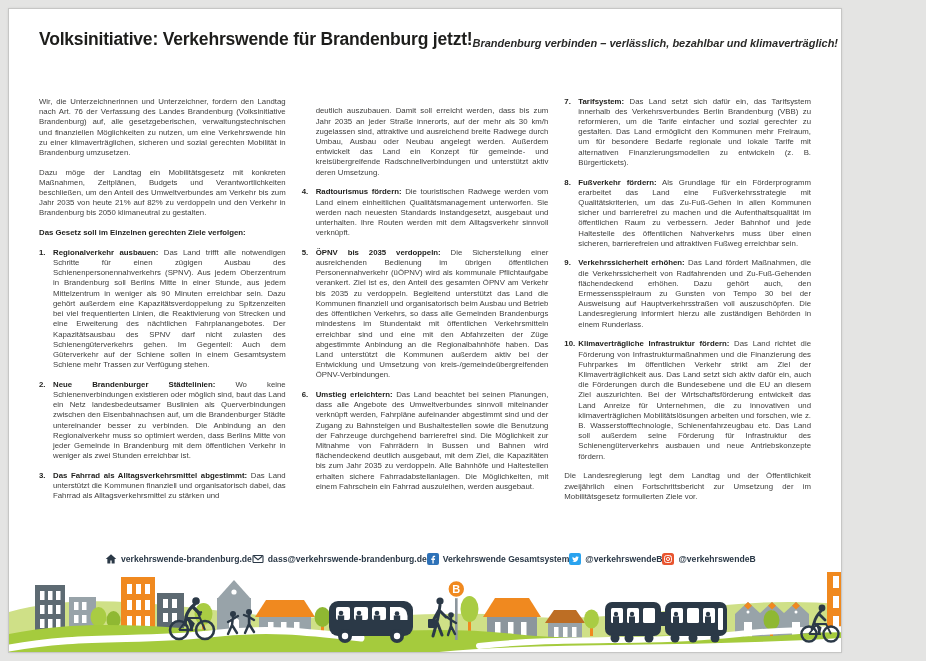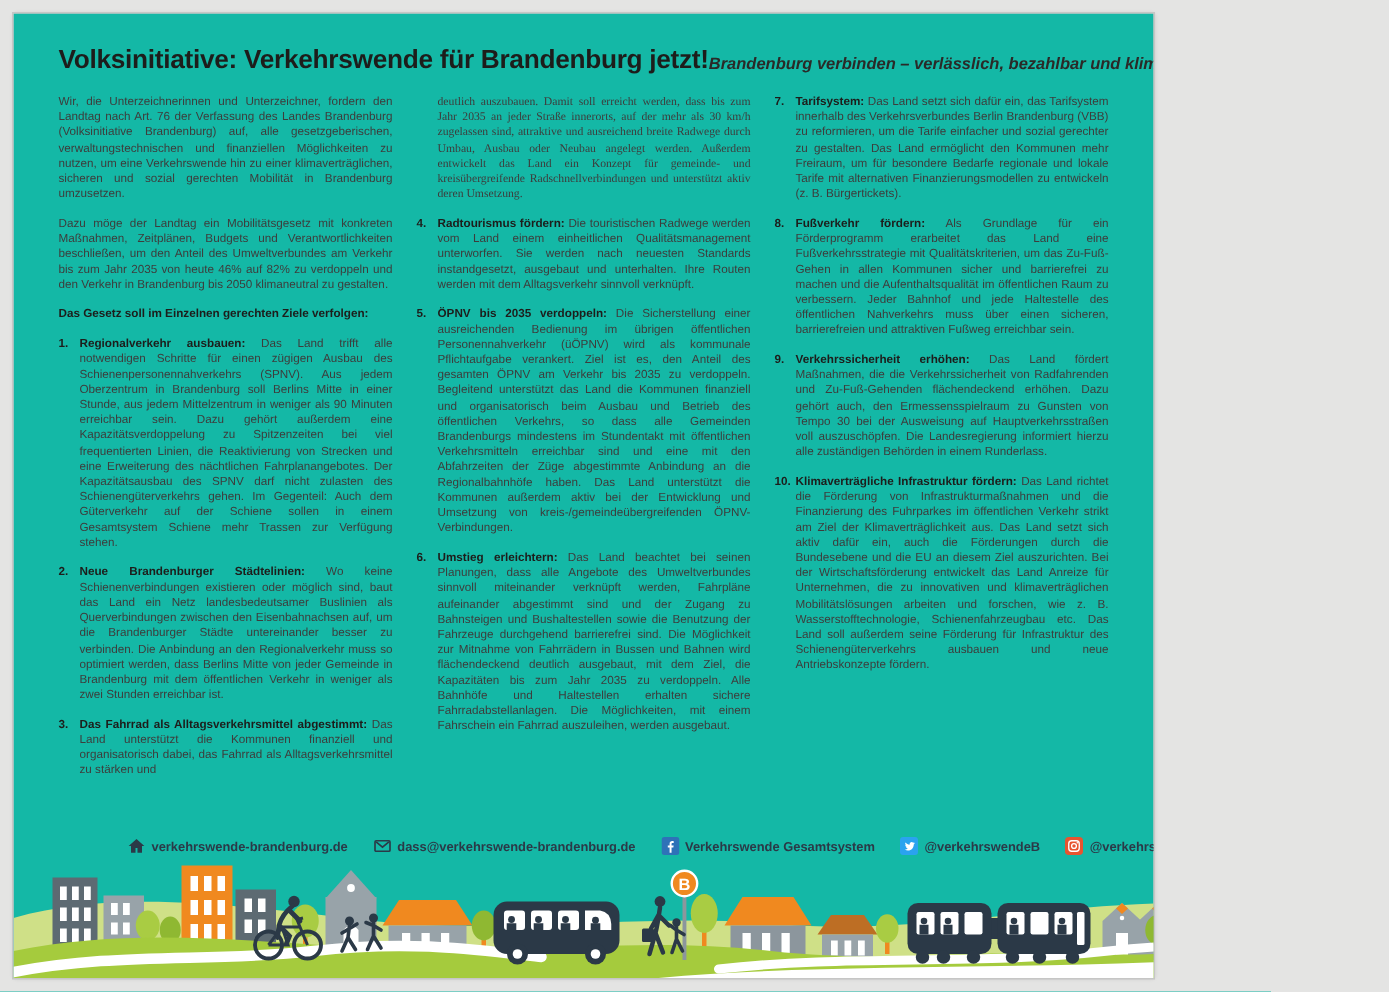--- a/index.html
+++ b/index.html
@@ -9,59 +9,59 @@
     font-family:"Liberation Sans", sans-serif;
     overflow:hidden;
   }
   .frame {
     box-sizing:border-box;
     width:926px; height:661px;
     padding:9px;
   }
   .page {
     position:relative;
-    width:760px; height:643px;
-    background:#14b8a6;
+    width:832px; height:643px;
+    background:#ffffff;
     outline:1px solid #c6c6c5;
     box-shadow:0 0 3px rgba(0,0,0,.18);
     color:#3d3d3c;
     overflow:hidden;
   }
   .header {
     display:flex; justify-content:space-between; align-items:flex-end;
     padding:20px 30px 0 30px;
   }
   .title {
     font-size:17.5px; font-weight:bold; color:#1d1d1b; letter-spacing:-0.2px;
     white-space:nowrap;
   }
   .subtitle {
     font-size:11px; font-style:italic; color:#2a2a28; font-weight:bold;
     white-space:nowrap; padding-bottom:1px;
   }
   .cols {
     display:flex; gap:16px;
     padding:13px 30px 0 30px;
-    height:482px; overflow:hidden;
+    height:482px; overflow:hidden;align-items:center;
   }
   .col {
     width:272px;
     font-size:7.8px; line-height:1.31;
     text-align:justify;
   }
   .blk { margin:0 0 9.5px 0; }
   .heading { font-weight:bold; color:#1d1d1b; }
   .item { position:relative; padding-left:14px; }
   .item .num { position:absolute; left:0; top:0; font-weight:bold; color:#1d1d1b; }
   .item strong, .col strong { color:#1d1d1b; }
-  .cont { padding-left:14px;font-family:Liberation Serif, serif; }
+  .cont { padding-left:14px; }
   .contact-bar {
     position:absolute; left:0; right:0; top:539px;
-    display:flex; align-items:flex-end; gap:17px;
-    padding-left:76px; height:22px;
+    display:flex; align-items:center; 
+    padding-left:96px; height:22px;
   }
   .contact { display:flex; align-items:center; gap:4px; }
   .cicon { display:flex; }
   .cicon svg { width:12px; height:12px; display:block; }
   .clabel { font-size:8.6px; font-weight:bold; color:#2b3947; white-space:nowrap; }
   .illu {
     position:absolute; left:0; right:0; bottom:0; height:80px;
   }
   .illu svg { display:block; width:906px; height:80px; }
 </style>
@@ -72,37 +72,38 @@
   <div class="page">
 
     <div class="header">
       <div class="title">Volksinitiative: Verkehrswende für Brandenburg jetzt!</div>
       <div class="subtitle">Brandenburg verbinden – verlässlich, bezahlbar und klimaverträglich!</div>
     </div>
 
     <div class="cols">
         <div class="col">
           <p class="blk para">Wir, die Unterzeichnerinnen und Unterzeichner, fordern den Landtag nach Art. 76 der Verfassung des Landes Brandenburg (Volksinitiative Brandenburg) auf, alle gesetzgeberischen, verwaltungstechnischen und finanziellen Möglichkeiten zu nutzen, um eine Verkehrswende hin zu einer klimaverträglichen, sicheren und sozial gerechten Mobilität in Brandenburg umzusetzen.</p>
-          <p class="blk para">Dazu möge der Landtag ein Mobilitätsgesetz mit konkreten Maßnahmen, Zeitplänen, Budgets und Verantwortlichkeiten beschließen, um den Anteil des Umweltverbundes am Verkehr bis zum Jahr 2035 von heute 46% auf 82% zu verdoppeln und den Verkehr in Brandenburg bis 2050 klimaneutral zu gestalten.</p>
+          <p class="blk para">Dazu möge der Landtag ein Mobilitätsgesetz mit konkreten Maßnahmen, Zeitplänen, Budgets und Verantwortlichkeiten beschließen, um den Anteil des Umweltverbundes am Verkehr bis zum Jahr 2035 von heute 21% auf 82% zu verdoppeln und den Verkehr in Brandenburg bis 2050 klimaneutral zu gestalten.</p>
           <p class="blk heading">Das Gesetz soll im Einzelnen gerechten Ziele verfolgen:</p>
           <div class="blk item"><span class="num">1.</span><strong>Regionalverkehr ausbauen:</strong> Das Land trifft alle notwendigen Schritte für einen zügigen Ausbau des Schienenpersonennahverkehrs (SPNV). Aus jedem Oberzentrum in Brandenburg soll Berlins Mitte in einer Stunde, aus jedem Mittelzentrum in weniger als 90 Minuten erreichbar sein. Dazu gehört außerdem eine Kapazitätsverdoppelung zu Spitzenzeiten bei viel frequentierten Linien, die Reaktivierung von Strecken und eine Erweiterung des nächtlichen Fahrplanangebotes. Der Kapazitätsausbau des SPNV darf nicht zulasten des Schienengüterverkehrs gehen. Im Gegenteil: Auch dem Güterverkehr auf der Schiene sollen in einem Gesamtsystem Schiene mehr Trassen zur Verfügung stehen.</div>
           <div class="blk item"><span class="num">2.</span><strong>Neue Brandenburger Städtelinien:</strong> Wo keine Schienenverbindungen existieren oder möglich sind, baut das Land ein Netz landesbedeutsamer Buslinien als Querverbindungen zwischen den Eisenbahnachsen auf, um die Brandenburger Städte untereinander besser zu verbinden. Die Anbindung an den Regionalverkehr muss so optimiert werden, dass Berlins Mitte von jeder Gemeinde in Brandenburg mit dem öffentlichen Verkehr in weniger als zwei Stunden erreichbar ist.</div>
           <div class="blk item"><span class="num">3.</span><strong>Das Fahrrad als Alltagsverkehrsmittel abgestimmt:</strong> Das Land unterstützt die Kommunen finanziell und organisatorisch dabei, das Fahrrad als Alltagsverkehrsmittel zu stärken und</div>
         </div>
         <div class="col">
           <p class="blk para cont">deutlich auszubauen. Damit soll erreicht werden, dass bis zum Jahr 2035 an jeder Straße innerorts, auf der mehr als 30 km/h zugelassen sind, attraktive und ausreichend breite Radwege durch Umbau, Ausbau oder Neubau angelegt werden. Außerdem entwickelt das Land ein Konzept für gemeinde- und kreisübergreifende Radschnellverbindungen und unterstützt aktiv deren Umsetzung.</p>
           <div class="blk item"><span class="num">4.</span><strong>Radtourismus fördern:</strong> Die touristischen Radwege werden vom Land einem einheitlichen Qualitätsmanagement unterworfen. Sie werden nach neuesten Standards instandgesetzt, ausgebaut und unterhalten. Ihre Routen werden mit dem Alltagsverkehr sinnvoll verknüpft.</div>
           <div class="blk item"><span class="num">5.</span><strong>ÖPNV bis 2035 verdoppeln:</strong> Die Sicherstellung einer ausreichenden Bedienung im übrigen öffentlichen Personennahverkehr (üÖPNV) wird als kommunale Pflichtaufgabe verankert. Ziel ist es, den Anteil des gesamten ÖPNV am Verkehr bis 2035 zu verdoppeln. Begleitend unterstützt das Land die Kommunen finanziell und organisatorisch beim Ausbau und Betrieb des öffentlichen Verkehrs, so dass alle Gemeinden Brandenburgs mindestens im Stundentakt mit öffentlichen Verkehrsmitteln erreichbar sind und eine mit den Abfahrzeiten der Züge abgestimmte Anbindung an die Regionalbahnhöfe haben. Das Land unterstützt die Kommunen außerdem aktiv bei der Entwicklung und Umsetzung von kreis-/gemeindeübergreifenden ÖPNV-Verbindungen.</div>
           <div class="blk item"><span class="num">6.</span><strong>Umstieg erleichtern:</strong> Das Land beachtet bei seinen Planungen, dass alle Angebote des Umweltverbundes sinnvoll miteinander verknüpft werden, Fahrpläne aufeinander abgestimmt sind und der Zugang zu Bahnsteigen und Bushaltestellen sowie die Benutzung der Fahrzeuge durchgehend barrierefrei sind. Die Möglichkeit zur Mitnahme von Fahrrädern in Bussen und Bahnen wird flächendeckend deutlich ausgebaut, mit dem Ziel, die Kapazitäten bis zum Jahr 2035 zu verdoppeln. Alle Bahnhöfe und Haltestellen erhalten sichere Fahrradabstellanlagen. Die Möglichkeiten, mit einem Fahrschein ein Fahrrad auszuleihen, werden ausgebaut.</div>
         </div>
         <div class="col">
           <div class="blk item"><span class="num">7.</span><strong>Tarifsystem:</strong> Das Land setzt sich dafür ein, das Tarifsystem innerhalb des Verkehrsverbundes Berlin Brandenburg (VBB) zu reformieren, um die Tarife einfacher und sozial gerechter zu gestalten. Das Land ermöglicht den Kommunen mehr Freiraum, um für besondere Bedarfe regionale und lokale Tarife mit alternativen Finanzierungsmodellen zu entwickeln (z. B. Bürgertickets).</div>
           <div class="blk item"><span class="num">8.</span><strong>Fußverkehr fördern:</strong> Als Grundlage für ein Förderprogramm erarbeitet das Land eine Fußverkehrsstrategie mit Qualitätskriterien, um das Zu-Fuß-Gehen in allen Kommunen sicher und barrierefrei zu machen und die Aufenthaltsqualität im öffentlichen Raum zu verbessern. Jeder Bahnhof und jede Haltestelle des öffentlichen Nahverkehrs muss über einen sicheren, barrierefreien und attraktiven Fußweg erreichbar sein.</div>
           <div class="blk item"><span class="num">9.</span><strong>Verkehrssicherheit erhöhen:</strong> Das Land fördert Maßnahmen, die die Verkehrssicherheit von Radfahrenden und Zu-Fuß-Gehenden flächendeckend erhöhen. Dazu gehört auch, den Ermessensspielraum zu Gunsten von Tempo 30 bei der Ausweisung auf Hauptverkehrsstraßen voll auszuschöpfen. Die Landesregierung informiert hierzu alle zuständigen Behörden in einem Runderlass.</div>
           <div class="blk item"><span class="num">10.</span><strong>Klimaverträgliche Infrastruktur fördern:</strong> Das Land richtet die Förderung von Infrastrukturmaßnahmen und die Finanzierung des Fuhrparkes im öffentlichen Verkehr strikt am Ziel der Klimaverträglichkeit aus. Das Land setzt sich aktiv dafür ein, auch die Förderungen durch die Bundesebene und die EU an diesem Ziel auszurichten. Bei der Wirtschaftsförderung entwickelt das Land Anreize für Unternehmen, die zu innovativen und klimaverträglichen Mobilitätslösungen arbeiten und forschen, wie z. B. Wasserstofftechnologie, Schienenfahrzeugbau etc. Das Land soll außerdem seine Förderung für Infrastruktur des Schienengüterverkehrs ausbauen und neue Antriebskonzepte fördern.</div>
+          <p class="blk para">Die Landesregierung legt dem Landtag und der Öffentlichkeit zweijährlich einen Fortschrittsbericht zur Umsetzung der im Mobilitätsgesetz formulierten Ziele vor.</p>
         </div>
       </div>
 
     <div class="contact-bar">
         <span class="contact">
           <span class="cicon">
             <svg viewBox="0 0 24 24">
               <path d="M12 2.5 1.5 12h3.2v9h6v-6.2h2.6V21h6v-9h3.2Z" fill="#2b3947"></path>
             </svg>
           </span>

